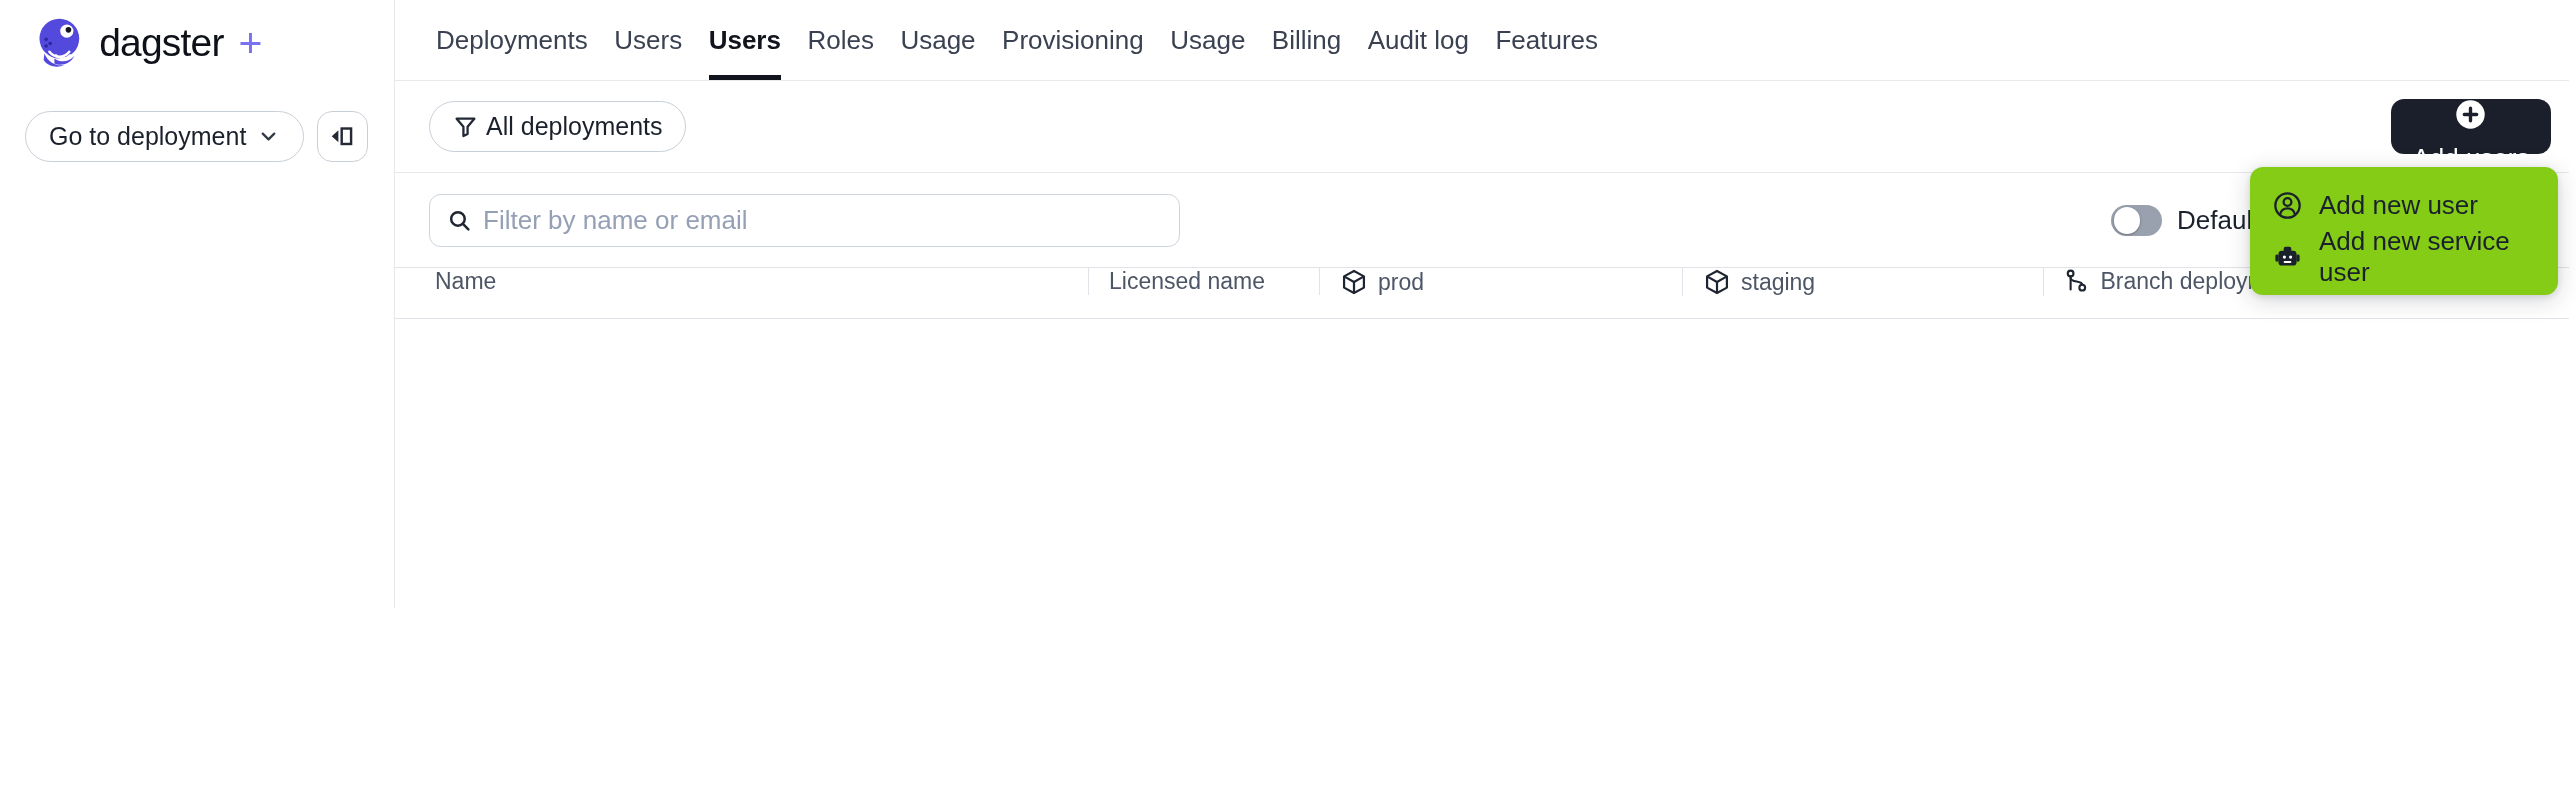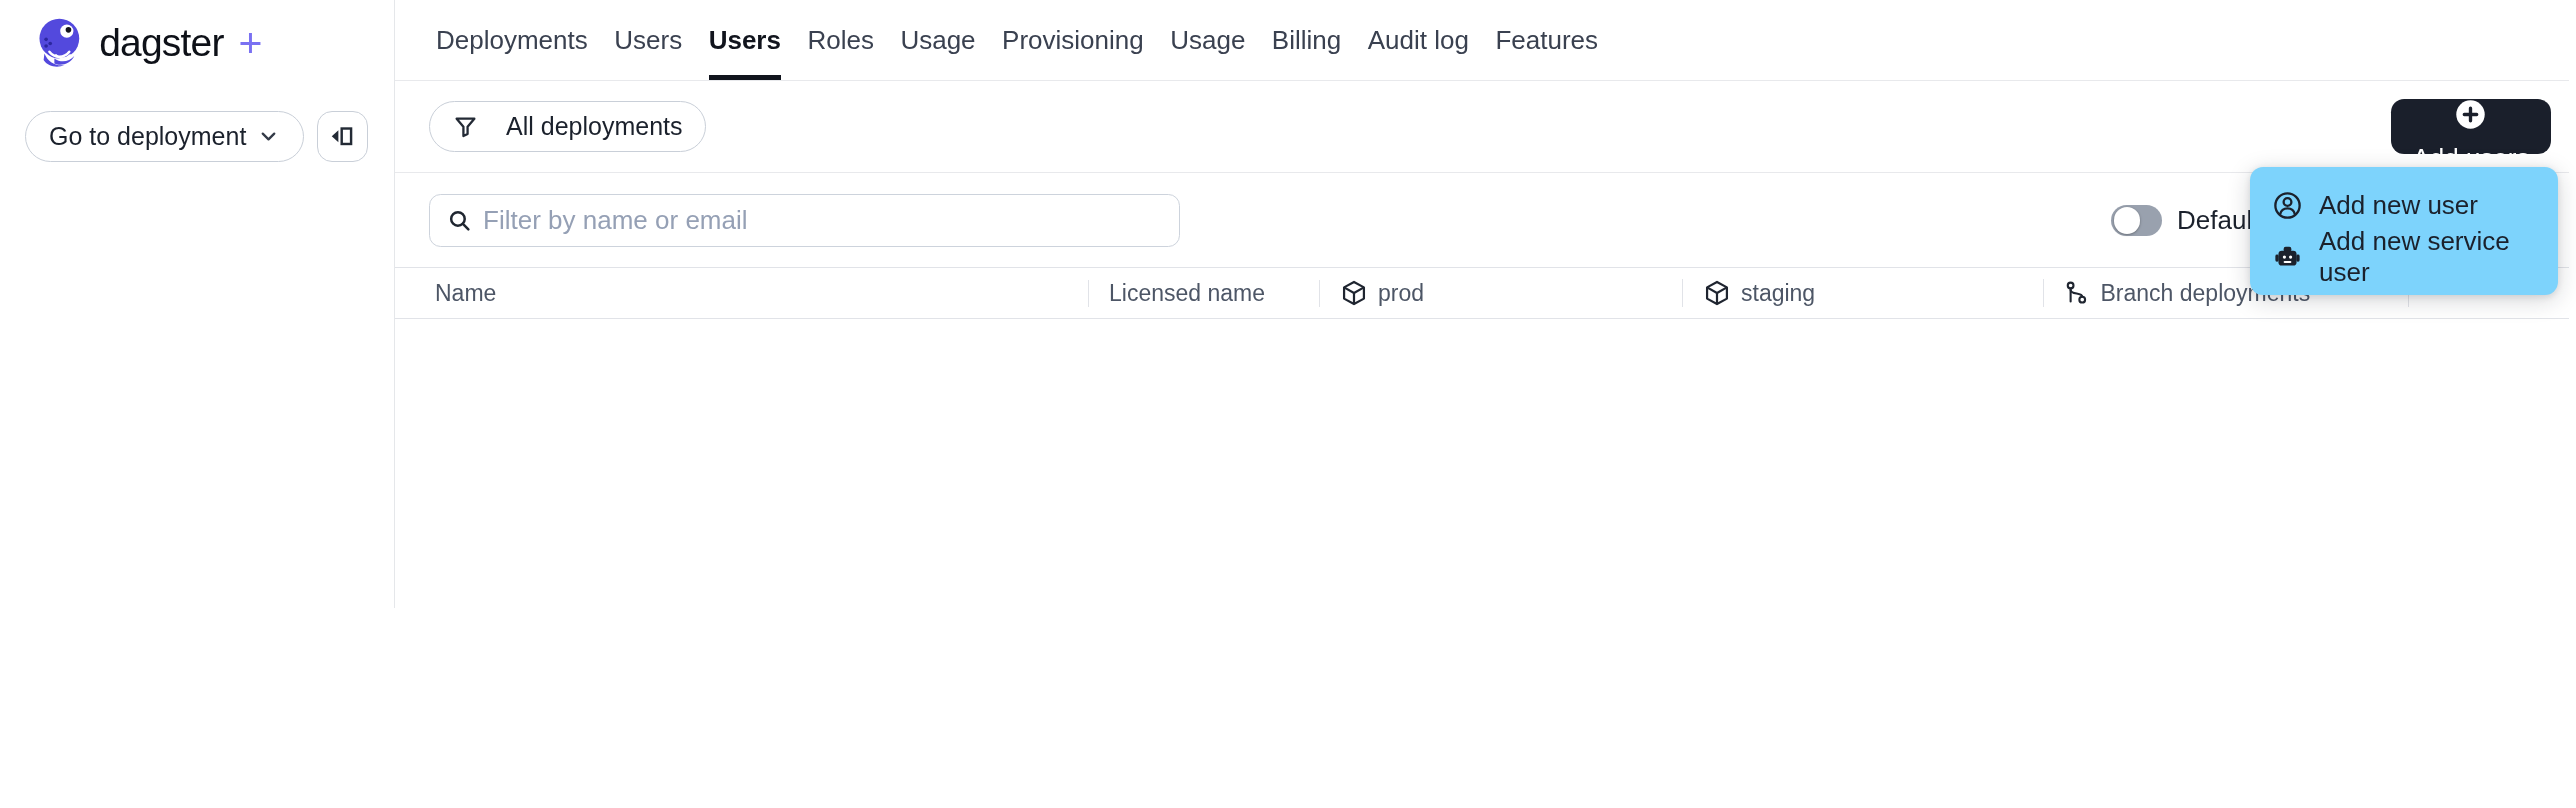--- a/index.html
+++ b/index.html
@@ -48,21 +48,21 @@
   .nav-item.active::after {
     content: ""; position: absolute; left: 0; right: 0; bottom: 0; height: 5px;
     background: #11141d;
   }
 
   .toolbar {
     height: 92px; border-bottom: 1.7px solid #e8e9ec;
     display: flex; align-items: center; justify-content: space-between;
     padding-left: 34px; padding-right: 18px;
   }
-  .filter-btn { padding: 0 23px; gap: 28px; }
+  .filter-btn { padding: 0 23px; gap: 8px; }
   .add-users-btn {
     display: flex; align-items: center; gap: 13.2px; height: 55px; padding: 0 21.5px;
     background: #1a1f2b; color: #fff; border: none; border-radius: 13.2px;
     font-size: 26px; cursor: pointer; flex-direction: column;
   }
 
   .filters-row { position: relative; height: 94px; }
   .search-box {
     position: absolute; left: 34px; top: 20.7px; width: 751px; height: 53px;
     border: 1.7px solid #cdd3dc; border-radius: 11.6px; background: #fff;
@@ -76,38 +76,38 @@
   .toggle-group { position: absolute; left: 1716px; top: 20.7px; height: 53px; display: flex; align-items: center; gap: 15px; }
   .toggle { width: 51px; height: 31px; background: #99a1ae; border-radius: 15.7px; position: relative; cursor: pointer; }
   .toggle-knob {
     position: absolute; left: 2.5px; top: 2.5px; width: 26.5px; height: 26.5px;
     background: #fff; border-radius: 50%; box-shadow: 0 0.8px 2.5px rgba(0,0,0,.35);
   }
   .toggle-label { font-size: 26px; color: #1b212c; white-space: nowrap; }
 
   .table-header {
     height: 52px; border-top: 1.7px solid #e1e3e8; border-bottom: 1.7px solid #e1e3e8;
-    display: flex; align-items: center;
+    display: flex; align-items: flex-start;
   }
   .th {
     display: flex; align-items: center; gap: 10px; font-size: 23px; color: #4d5666;
     border-right: 1.7px solid #e1e3e8; padding-left: 20px;
   }
   .th.first { width: 694px; padding-left: 40px; }
   .th.c1 { width: 231px; }
   .th.c2 { width: 363px; }
   .th.c3 { width: 361px; }
   .th.c4 { width: 365px; }
   .th.last { flex: 1; border-right: none; }
   .th svg { flex: none; }
 
   
   .dropdown-menu {
     position: absolute; right: 18px; top: 167px; width: 308px; z-index: 20;
-    background: #7dd3fc; border-radius: 13.2px; padding: 13.2px 0;
+    background: #84cc16; border-radius: 13.2px; padding: 13.2px 0;
     box-shadow: 0 5px 23px rgba(20,25,40,.18), 0 1.7px 6.6px rgba(20,25,40,.10);
   }
   .menu-item {
     height: 51px; display: flex; align-items: center; gap: 16.5px; padding: 0 21.5px;
     font-size: 26px; color: #1b212c; cursor: pointer;
   }
 
   .ico { display: inline-flex; align-items: center; justify-content: center; }
 </style>
 </head>

